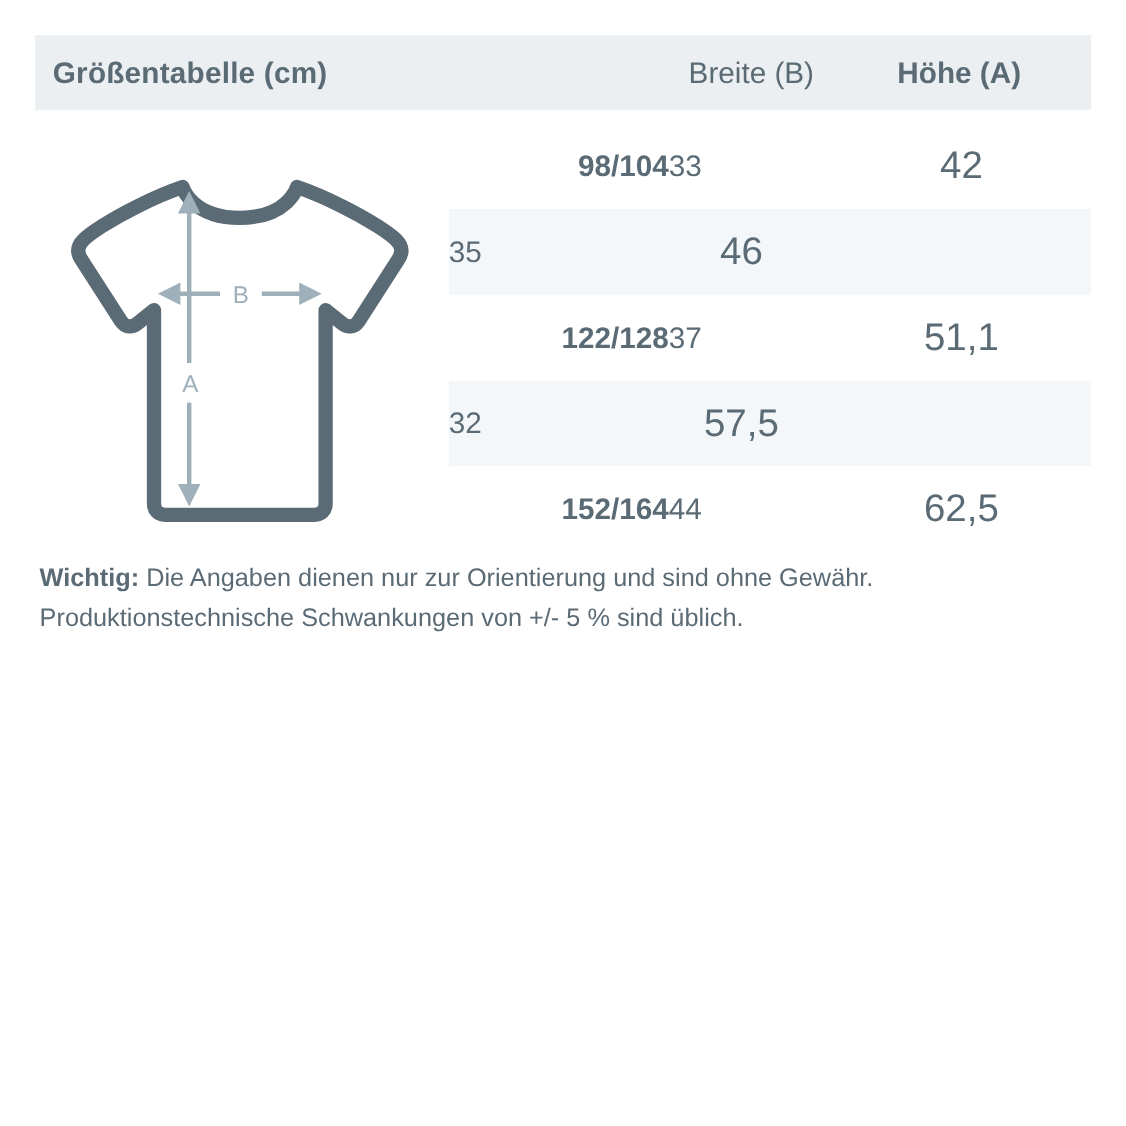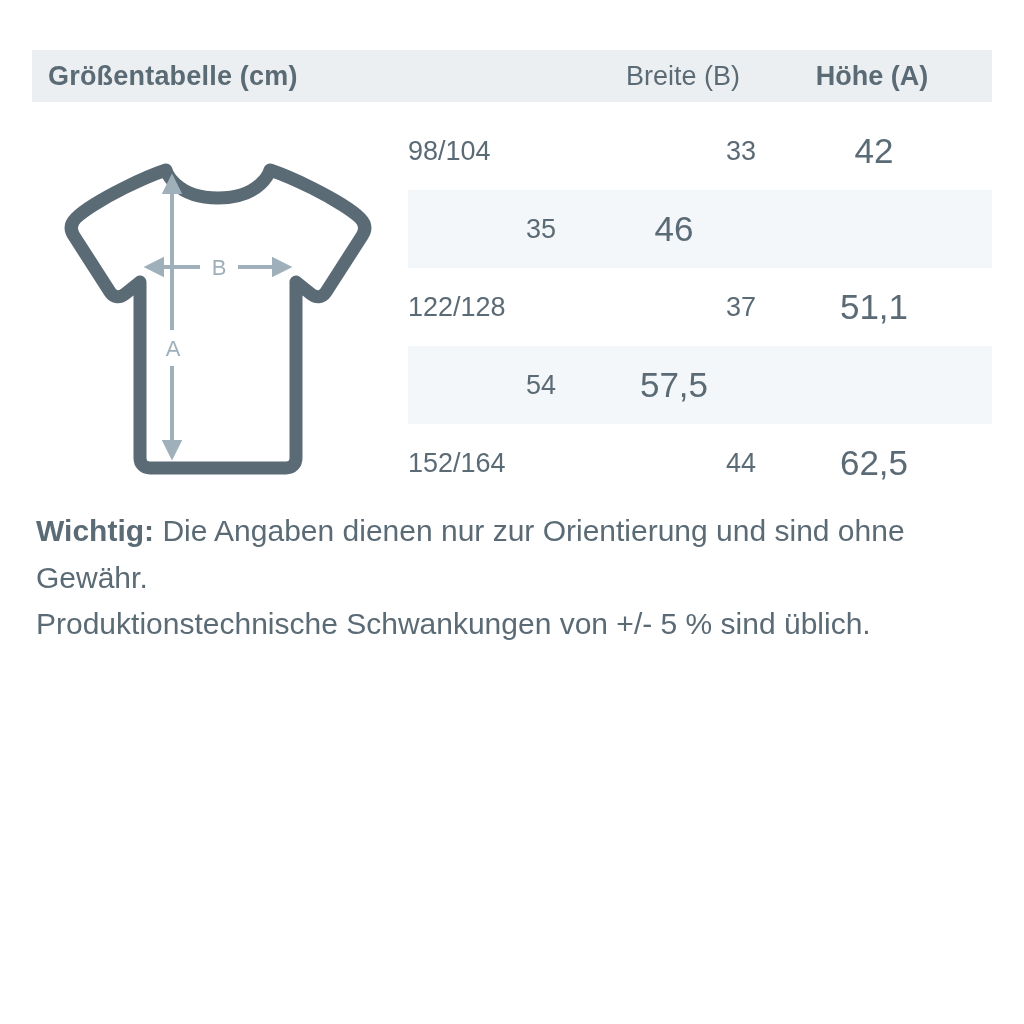--- a/index.html
+++ b/index.html
@@ -18,23 +18,23 @@
   .sheet {
     position: relative;
     width: 1024px;
     height: 1024px;
   }
 
   
   .header-band {
     position: absolute;
     left: 32px;
-    top: 50px;
+    top: 32px;
     width: 960px;
-    height: 52px;
+    height: 68px;
     background: #eceff1;
     display: flex;
     align-items: center;
   }
   .header-title {
     position: absolute;
     left: 16px;
     font-size: 27px;
     font-weight: bold;
     color: #5b6b76;
@@ -71,27 +71,28 @@
     height: 78px;
     display: flex;
     align-items: center;
     background: #ffffff;
   }
   .row.alt {
     background: #f4f7f9;
   }
   .cell-size {
     width: 200px;
-    text-align: left;
-    font-size: 27px;
-    color: #5b6b76;
+    text-align: right;
+    font-size: 27px;
+    color: #5b6b76;
+    font-weight: bold;
   }
   .cell-b {
     width: 148px;
-    text-align: right;
+    text-align: left;
     font-size: 27px;
     color: #5b6b76;
   }
   .cell-a {
     width: 236px;
     text-align: center;
     font-size: 35px;
     color: #5b6b76;
   }
 
@@ -103,21 +104,21 @@
     width: 340px;
     height: 360px;
   }
 
   
   .note {
     position: absolute;
     left: 36px;
     top: 508px;
     width: 960px;
-    font-size: 30px;
+    font-size: 23px;
     line-height: 1.55;
     color: #5b6b76;
   }
   .note b {
     font-weight: bold;
   }
 </style>
 </head>
 <body>
 
@@ -180,21 +181,21 @@
     <div class="row alt">
       <div class="cell-b">35</div>
       <div class="cell-a">46</div>
     </div>
     <div class="row">
       <div class="cell-size">122/128</div>
       <div class="cell-b">37</div>
       <div class="cell-a">51,1</div>
     </div>
     <div class="row alt">
-      <div class="cell-b">54</div>
+      <div class="cell-b">32</div>
       <div class="cell-a">57,5</div>
     </div>
     <div class="row">
       <div class="cell-size">152/164</div>
       <div class="cell-b">44</div>
       <div class="cell-a">62,5</div>
     </div>
   </div>
 
   <div class="note">

